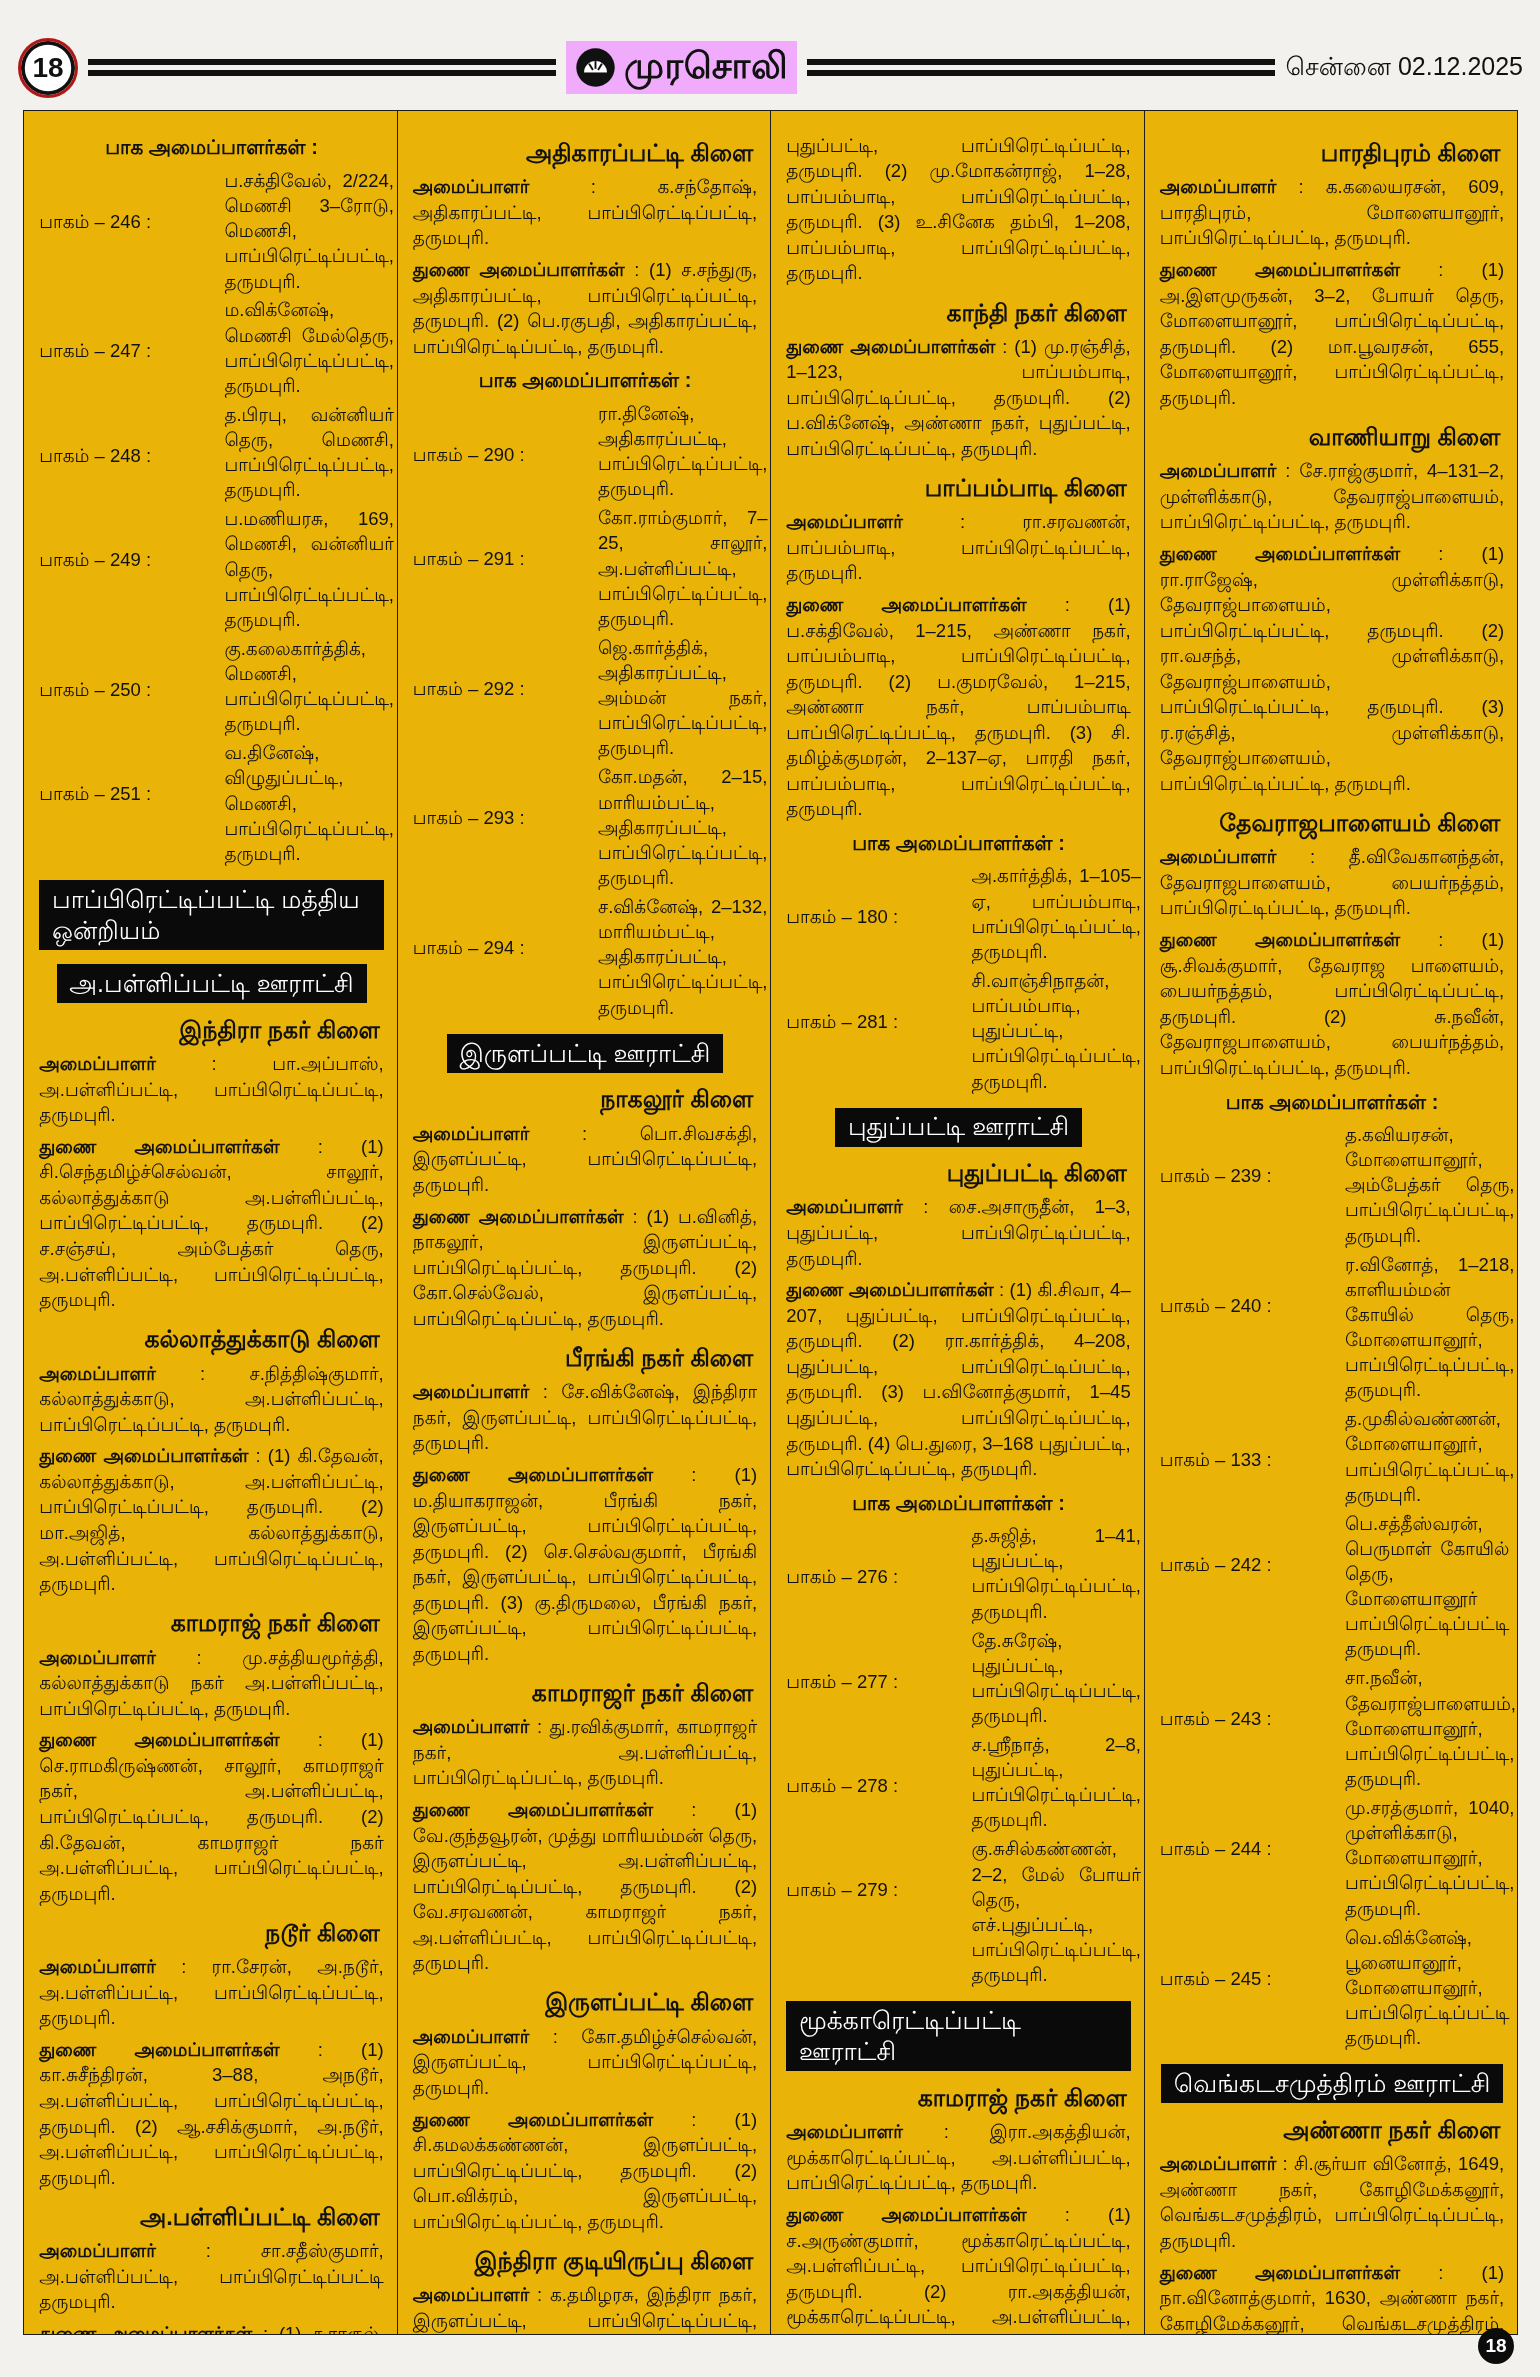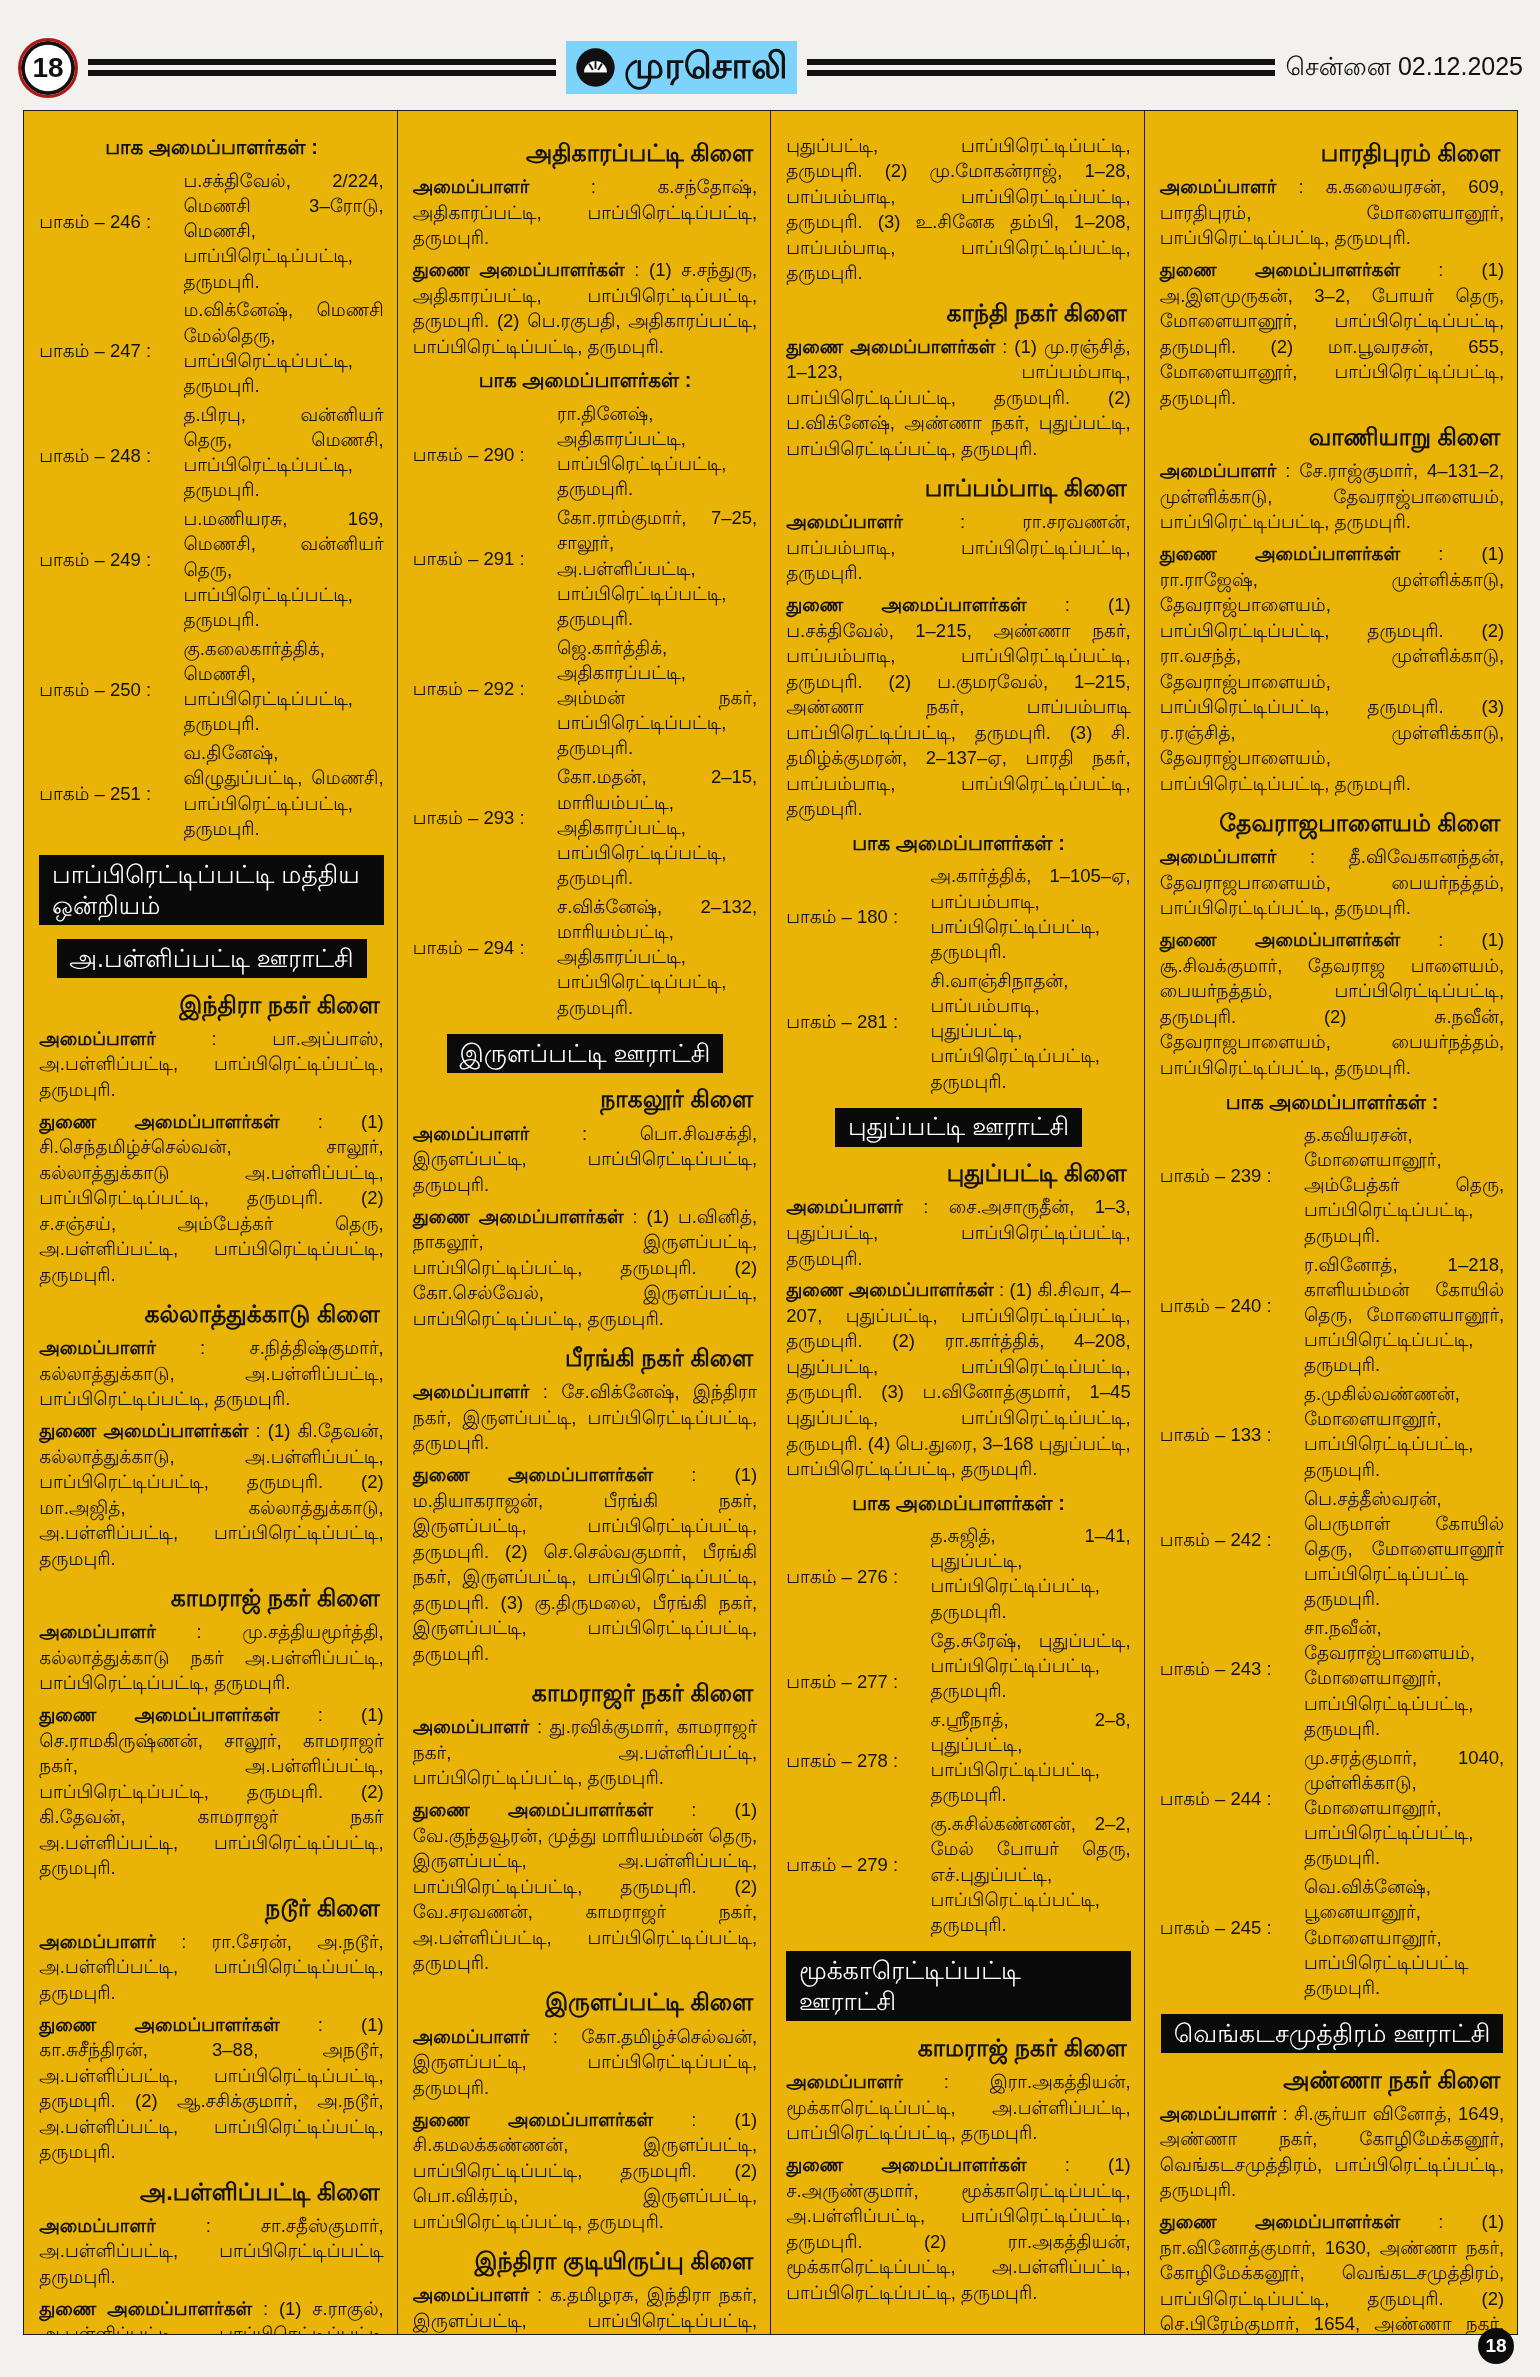--- a/index.html
+++ b/index.html
@@ -9,42 +9,42 @@
     font-family:"Liberation Sans", sans-serif;
   }
   
   .header{position:absolute;top:33px;left:18px;right:18px;height:69px;display:flex;align-items:center;gap:10.2px;}
   .pagenum-circle{
     width:54px;height:54px;border-radius:50%;background:#fff;border:3.8px solid #b01818;
     box-shadow:inset 0 0 0 3.8px #111;display:flex;align-items:center;justify-content:center;
     font-size:28px;font-weight:bold;color:#111;flex:0 0 auto;
   }
   .rule{flex:1 1 auto;height:16.6px;background:linear-gradient(#111 0 34%,#f3f1ed 34% 66%,#111 66% 100%);}
-  .logo-chip{flex:0 0 auto;display:flex;align-items:center;gap:7.7px;background:#7dd3fc;padding:3.8px 9px;}
+  .logo-chip{flex:0 0 auto;display:flex;align-items:center;gap:7.7px;background:#f0abfc;padding:3.8px 9px;}
   .logo-icon{width:41px;height:41px;flex:0 0 auto;}
   .masthead{font-size:36px;font-weight:bold;letter-spacing:0.6px;}
   .citydate{flex:0 0 auto;font-size:25px;font-weight:normal;white-space:nowrap;}
   
   .sheet{
     position:absolute;top:110px;left:23px;right:23px;bottom:42px;
     border:1.9px solid #1c1c1c;background:#eab308;display:flex;overflow:hidden;
   }
   .col{flex:1 1 0;padding:15.3px 12.8px 11.5px 15.3px;border-right:1.3px solid #1c1c1c;overflow:hidden;}
   .col:last-child{border-right:none;}
   .parts-head{text-align:center;font-weight:bold;font-size:20px;margin:10.2px 0 6.4px;}
   .section{
     background:#0a0a0a;color:#fff;font-weight:normal;font-size:25px;line-height:1.25;
     text-align:left;margin:14px auto 5.1px;padding:3.8px 12.8px;width:fit-content;max-width:96%;
   }
   .branch{text-align:right;font-weight:bold;font-size:23.6px;line-height:1.22;margin:12.8px 3.8px 6.4px;}
   .para{font-size:18.5px;line-height:1.38;text-align:justify;margin:6.4px 0;}
   .para b{font-weight:bold;}
   .part{display:flex;font-size:18.5px;line-height:1.36;margin:3.8px 0;}
   .plabel{flex:0 0 139px;font-weight:normal;white-space:nowrap;margin-top:41px;}
-  .ptext{flex:1 1 auto;text-align:justify;padding-left:5.1px;}
+  .ptext{flex:1 1 auto;text-align:justify;padding-left:5.1px;margin-left:41px;}
   
   .footer-circle{
     position:absolute;right:27px;bottom:12.8px;width:36px;height:36px;border-radius:50%;
     background:#0c0c0c;color:#fff;display:flex;align-items:center;justify-content:center;
     font-size:19px;font-weight:bold;
   }
 </style>
 </head>
 <body>
 

